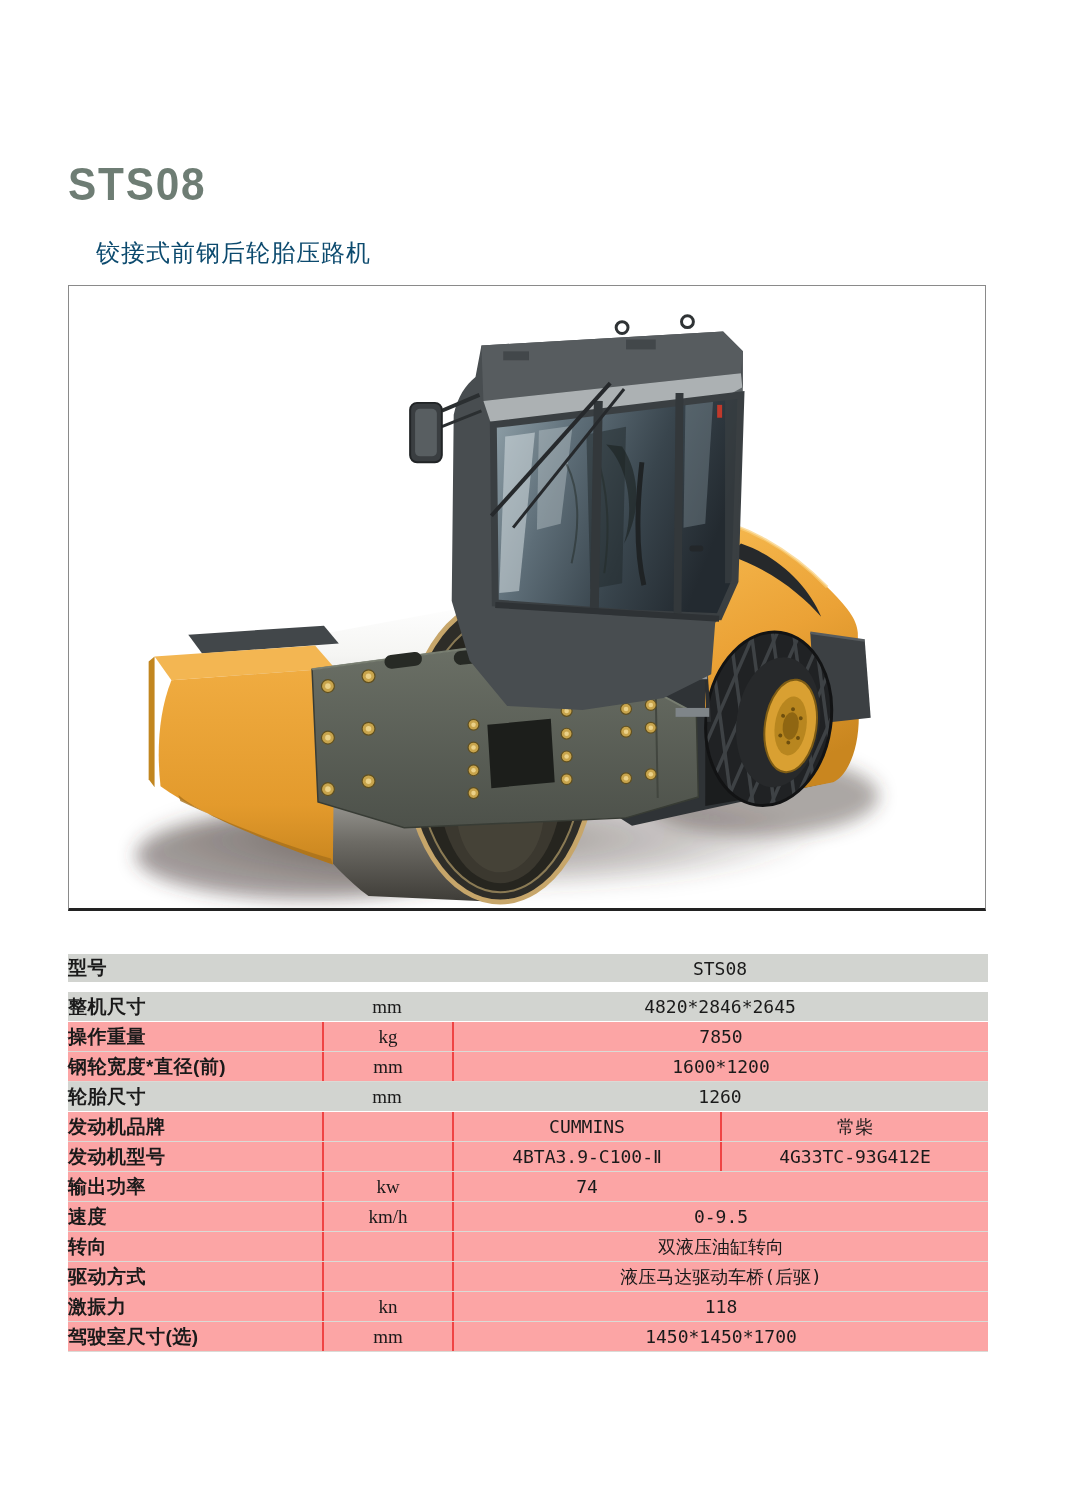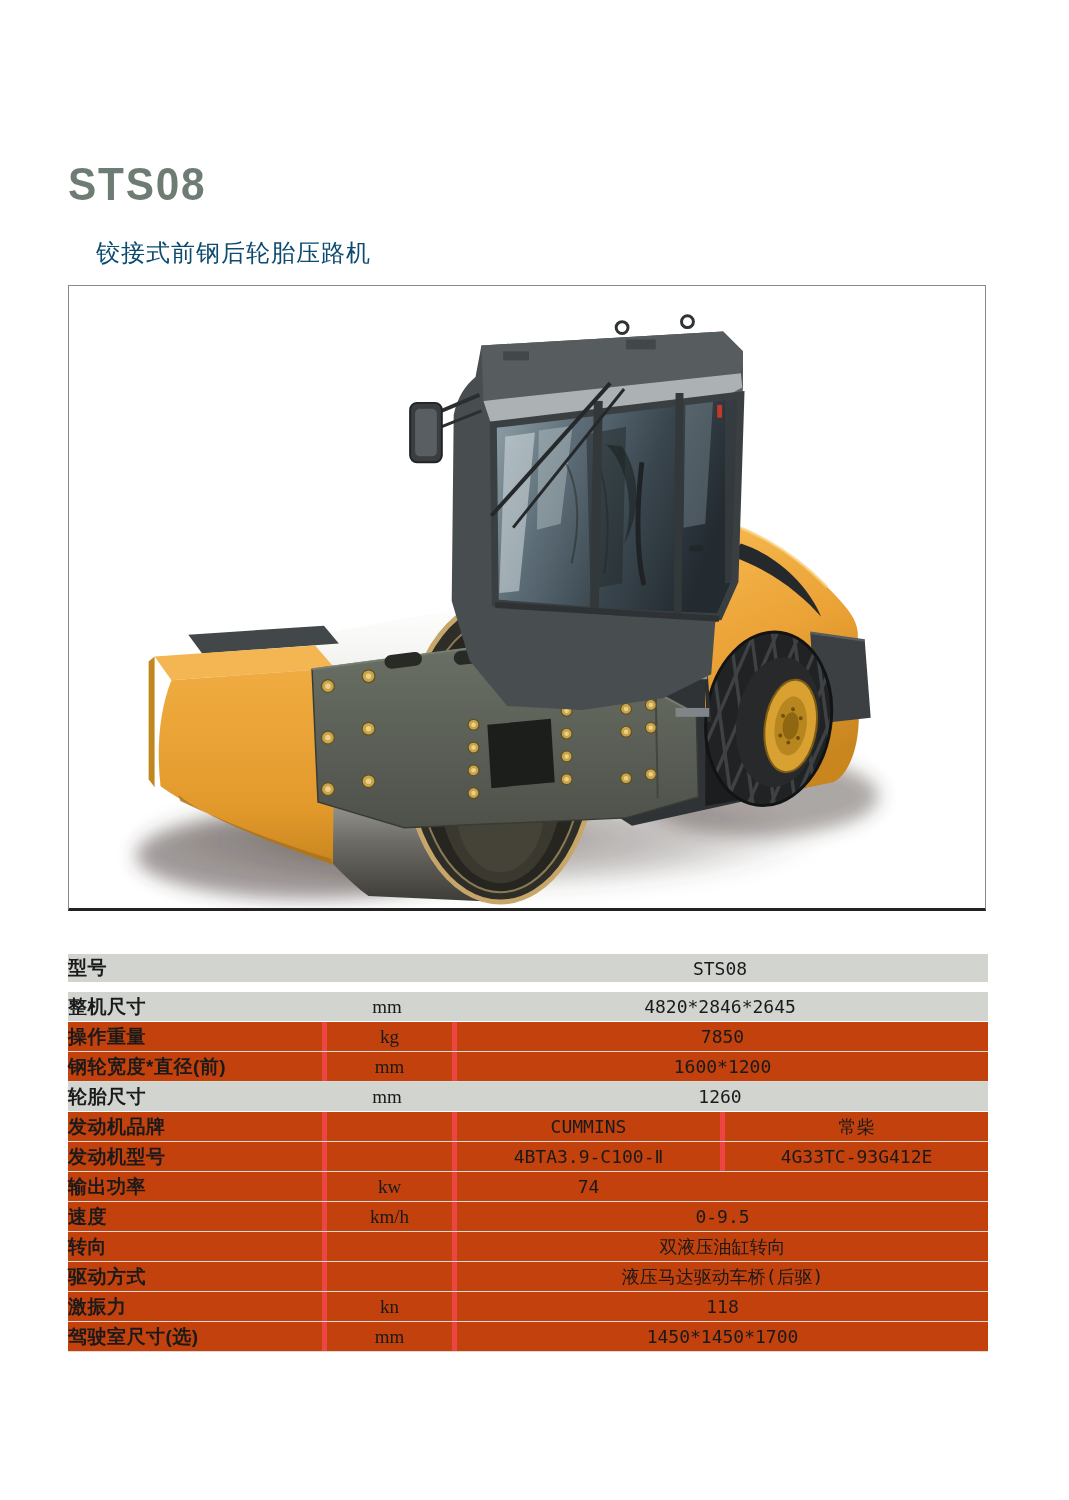--- a/index.html
+++ b/index.html
@@ -34,37 +34,37 @@
   }
   .image-box svg{display:block;width:100%;height:100%;}
   .spec-table{
     position:absolute;left:68px;top:954px;width:920px;
   }
   .row{
     display:grid;
     grid-template-columns:254px 130px 268px 268px;
     align-items:center;
     height:29px;
-    background:#c2410c;
+    background:#fca5a5;
     border-bottom:1px solid #DADBD6;
     font-size:19px;color:#1a1a1a;
   }
   .row.gray{background:#D2D4D0;border-bottom:1px solid #ffffff;}
   .row.header-row{margin-bottom:9px;height:28px;}
   .cell{height:100%;display:flex;align-items:center;box-sizing:border-box;}
   .cell.label{font-weight:bold;letter-spacing:0.5px;}
   .cell.unit{justify-content:center;font-family:Liberation Serif, serif;}
   .cell.value{
     justify-content:center;
     font-family:"DejaVu Sans Mono","Liberation Sans",sans-serif;
     font-size:18px;letter-spacing:0px;
   }
   .cell.value.wide{grid-column:3 / 5;}
   .row:not(.gray) .cell.unit,
-  .row:not(.gray) .cell.value{border-left:5px solid #ef4444;text-align:right;}
+  .row:not(.gray) .cell.value{border-left:2px solid #ef4444;text-align:right;}
 </style>
 </head>
 <body>
 
 <div class="page">
 
   <div class="model-title">STS08</div>
   <div class="product-subtitle">铰接式前钢后轮胎压路机</div>
 
   <div class="image-box">

